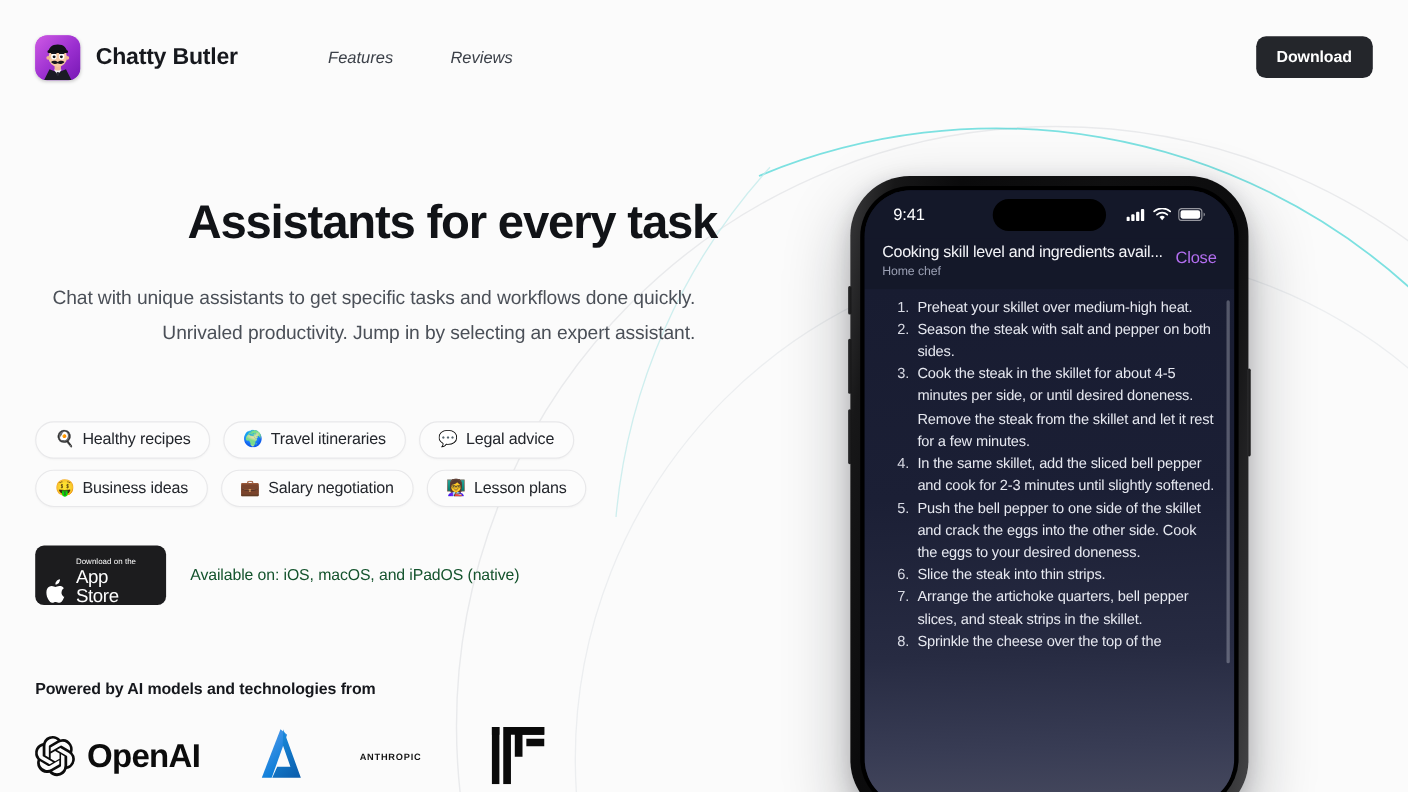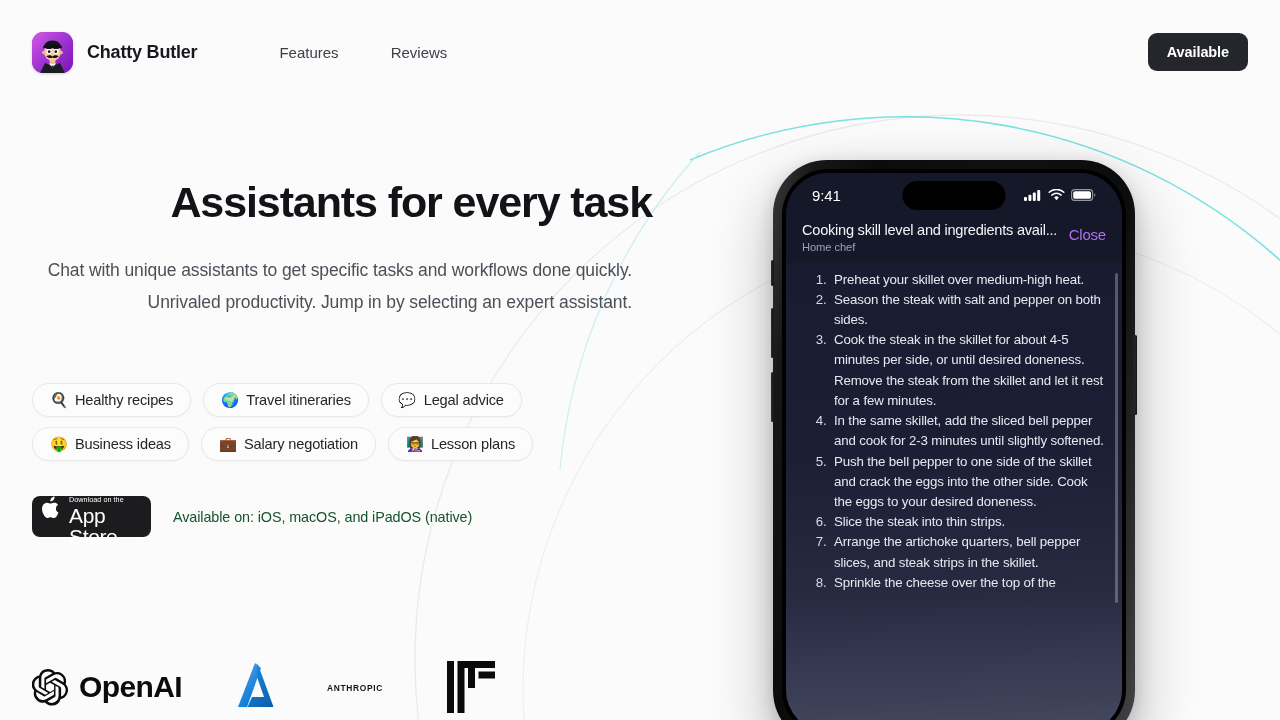--- a/index.html
+++ b/index.html
@@ -21,23 +21,23 @@
     position:absolute; top:0; left:0; width:1280px; height:104px;
     display:flex; align-items:center; z-index:20;
   }
   .brand { display:flex; align-items:center; gap:14px; margin-left:32px; }
   .logo-mark {
     width:41px; height:41px; border-radius:11px; overflow:hidden;
     position:relative; flex:none;
     background: linear-gradient(145deg,#c24bdb 0%, #9b2fd0 55%, #7a1fb8 100%);
     box-shadow: 0 1px 3px rgba(0,0,0,.18);
   }
-  .brand-name { font-size:18px; font-weight:700; color:#16181d; letter-spacing:-.2px; }
-
-  .nav { display:flex; align-items:flex-start; gap:0; margin-left:68px; }
+  .brand-name { font-size:21px; font-weight:700; color:#16181d; letter-spacing:-.2px; }
+
+  .nav { display:flex; align-items:flex-start; gap:0; margin-left:68px;font-style:italic; }
   .nav a {
     font-size:15px; color:#3c4149; text-decoration:none; padding:6px 14px;
   }
   .nav a + a { margin-left:24px; }
 
   .dl-btn {
     position:absolute; right:32px; top:33px;
     background:#24262b; color:#fff; border:none;
     font-family:"Liberation Sans", sans-serif;
     font-size:14.5px; font-weight:700; letter-spacing:-.1px;
@@ -64,27 +64,27 @@
     background:#fcfcfc; border:1px solid #e8e8ea; border-radius:999px;
     padding:8px 17px; font-size:14.6px; color:#23262c; letter-spacing:-.15px;
     cursor:pointer; box-shadow:0 1px 2px rgba(16,18,22,.035);
     white-space:nowrap; line-height:1.1;
   }
   .pill .emo { font-size:14.5px; line-height:1; display:inline-block; }
 
   
   .store-row { position:absolute; left:32px; top:496px; display:flex; align-items:center; gap:22px; z-index:10; }
   .appstore {
-    width:119px; height:41px; border-radius:8px; background:#1c1c1e;
-    display:flex; align-items:flex-start; gap:7px; padding:0 10px; cursor:pointer;
+    width:119px; height:54px; border-radius:8px; background:#1c1c1e;
+    display:flex; align-items:flex-end; gap:7px; padding:0 10px; cursor:pointer;
   }
   .apple-logo { width:20px; height:24px; flex:none; }
   .as-text { display:flex; flex-direction:column; line-height:1; }
   .as-small { color:#fff; font-size:7.2px; letter-spacing:.05px; margin-bottom:2px; }
-  .as-big { color:#fff; font-size:21px; font-weight:500; letter-spacing:-.35px; }
+  .as-big { color:#fff; font-size:17px; font-weight:500; letter-spacing:-.35px; }
   .avail { font-size:14.4px; color:#14532d; letter-spacing:-.1px; }
 
   
   .powered { position:absolute; left:32px; top:619px; z-index:10; }
   .powered h3 { font-size:14.5px; font-weight:700; color:#15171c; letter-spacing:-.1px; }
   .logo-row { position:absolute; left:32px; top:655px; display:flex; align-items:center; z-index:10; height:64px; }
   .logo-slot { display:flex; align-items:center; justify-content:flex-start; }
 
   
   .phone {
@@ -209,21 +209,21 @@
         </svg>
       </div>
       <span class="brand-name">Chatty Butler</span>
     </div>
 
     <nav class="nav">
       <a href="#">Features</a>
       <a href="#">Reviews</a>
     </nav>
 
-    <button class="dl-btn">Available</button>
+    <button class="dl-btn">Download</button>
   </div>
 
   <div class="hero">
     <h1>Assistants for every task</h1>
     <p class="sub">Chat with unique assistants to get specific tasks and workflows done quickly. Unrivaled productivity. Jump in by selecting an expert assistant.</p>
   </div>
 
   <div class="pills">
     <div class="pill-row">
       <div class="pill">
@@ -261,20 +261,23 @@
         <path fill="#fff" d="M13.9 12.6c0-2.6 2.1-3.8 2.2-3.9-1.2-1.8-3.1-2-3.8-2-1.6-.2-3.1.9-3.9.9-.8 0-2-.9-3.3-.9-1.7 0-3.3 1-4.2 2.5-1.8 3.1-.5 7.7 1.3 10.2.9 1.2 1.9 2.6 3.2 2.6 1.3-.1 1.8-.8 3.3-.8 1.5 0 2 .8 3.3.8 1.4 0 2.3-1.2 3.1-2.5.9-1.4 1.3-2.8 1.4-2.9-.1 0-2.6-1-2.6-4zM11.5 3.9c.7-.9 1.2-2.1 1-3.3-1 0-2.3.7-3 1.5-.7.8-1.3 2-1.1 3.2 1.1.1 2.3-.6 3.1-1.4z"></path>
       </svg>
       <span class="as-text">
         <span class="as-small">Download on the</span>
         <span class="as-big">App Store</span>
       </span>
     </div>
     <span class="avail">Available on: iOS, macOS, and iPadOS (native)</span>
   </div>
 
+  <div class="powered">
+    <h3>Powered by AI models and technologies from</h3>
+  </div>
 
   <div class="logo-row">
 
     <div class="logo-slot" style="width:190px;">
       <svg width="178" height="44" viewBox="0 0 178 44">
         <g transform="translate(0,4)">
           <path fill="#0c0c0c" d="M33.6 15.1a9.1 9.1 0 0 0-.8-7.5 9.2 9.2 0 0 0-9.9-4.4A9.1 9.1 0 0 0 16 0a9.2 9.2 0 0 0-8.8 6.4 9.1 9.1 0 0 0-6.1 4.4 9.2 9.2 0 0 0 1.1 10.8 9.1 9.1 0 0 0 .8 7.5 9.2 9.2 0 0 0 9.9 4.4 9.1 9.1 0 0 0 6.9 3.1 9.2 9.2 0 0 0 8.8-6.4 9.1 9.1 0 0 0 6.1-4.4 9.2 9.2 0 0 0-1.1-10.7zM19.8 33.9a6.8 6.8 0 0 1-4.4-1.6l.2-.1 7.3-4.2a1.2 1.2 0 0 0 .6-1v-10.3l3.1 1.8v8.5a6.8 6.8 0 0 1-6.8 6.9zM5.1 27.6a6.8 6.8 0 0 1-.8-4.6l.2.1 7.3 4.2a1.2 1.2 0 0 0 1.2 0l8.9-5.2v3.6l-7.4 4.3a6.8 6.8 0 0 1-9.4-2.4zM3.2 12.1a6.8 6.8 0 0 1 3.6-3l0 .2v8.5a1.2 1.2 0 0 0 .6 1l8.9 5.1-3.1 1.8-7.4-4.3a6.8 6.8 0 0 1-2.6-9.3zm25.4 5.9-8.9-5.2 3.1-1.8 7.4 4.3a6.8 6.8 0 0 1-1.1 12.3v-8.7a1.2 1.2 0 0 0-.5-.9zm3.1-4.6-.2-.1-7.3-4.3a1.2 1.2 0 0 0-1.2 0l-8.9 5.2v-3.6l7.4-4.3a6.8 6.8 0 0 1 10.1 7.1zM12.4 19.7l-3.1-1.8v-8.6a6.8 6.8 0 0 1 11.2-5.2l-.2.1-7.3 4.2a1.2 1.2 0 0 0-.6 1zm1.7-3.6 4-2.3 4 2.3v4.6l-4 2.3-4-2.3z"></path>
           <text x="47" y="28" font-family="Liberation Sans, sans-serif" font-size="30" font-weight="700" fill="#0c0c0c" letter-spacing="-0.6">OpenAI</text>
         </g>
       </svg>

